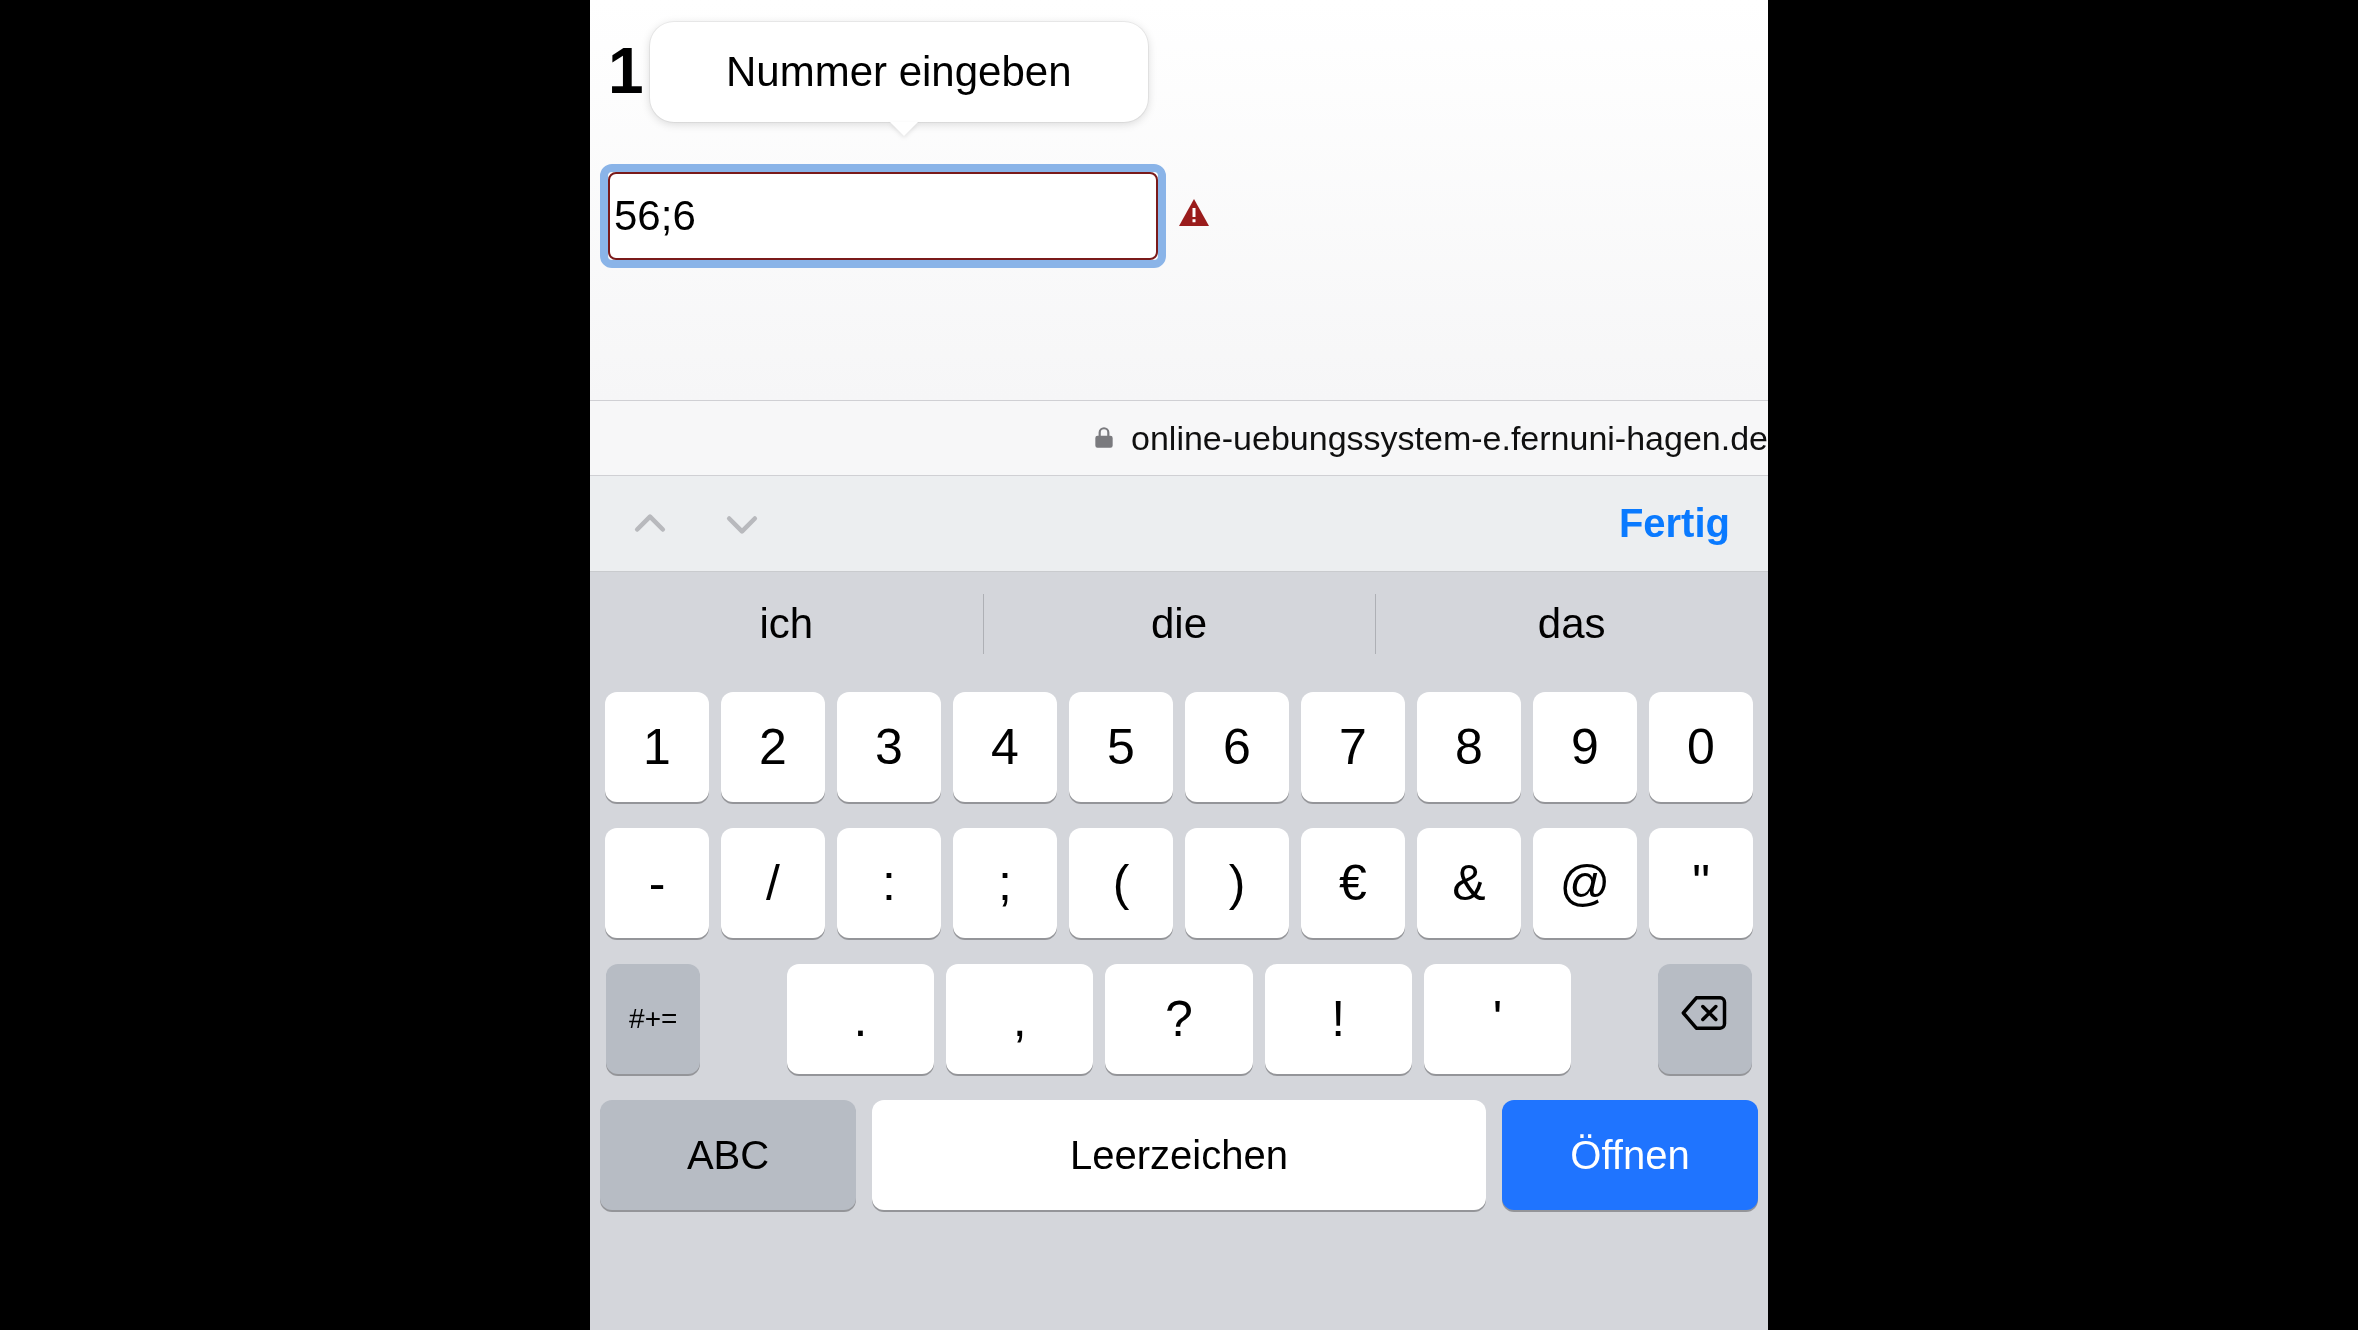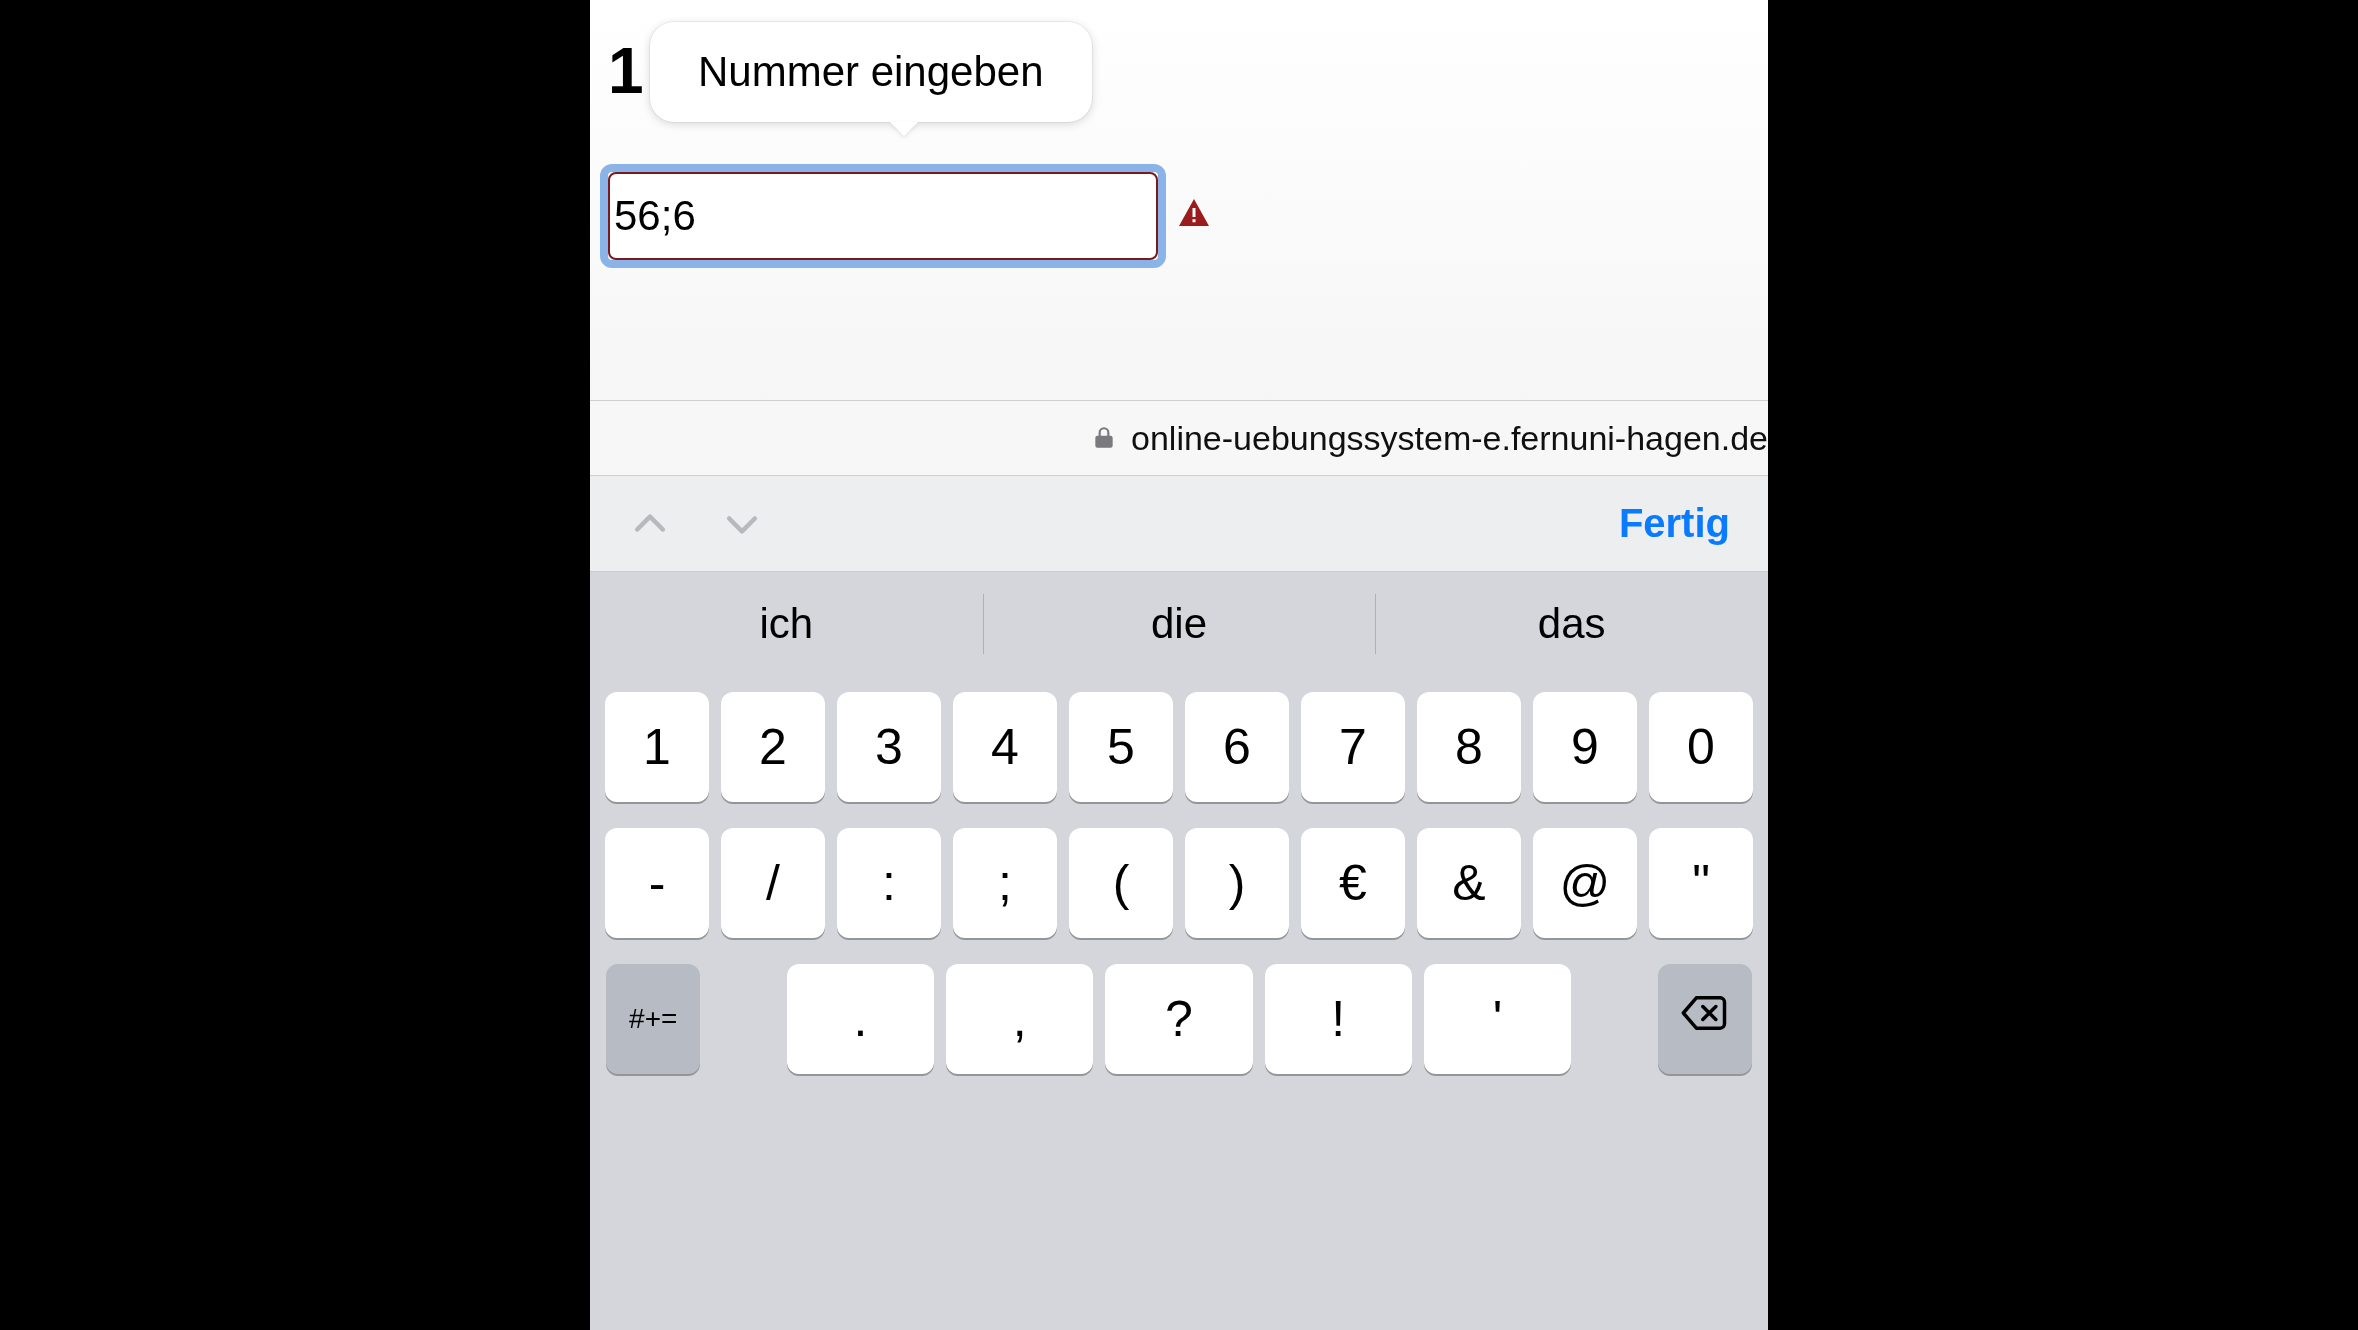--- a/index.html
+++ b/index.html
@@ -36,21 +36,21 @@
     font-size: 64px;
     font-weight: 700;
     color: #000;
   }
   .tooltip {
     position: absolute;
     left: 60px;
     top: 22px;
     background: #fff;
     border-radius: 24px;
-    padding: 26px 48px;
+    padding: 26px 76px;
     font-size: 42px;
     color: #000;
     box-shadow: 0 2px 10px rgba(0,0,0,0.15), 0 0 0 1px rgba(0,0,0,0.05);
   }
   .tooltip::after {
     content: "";
     position: absolute;
     bottom: -14px;
     left: 240px;
     width: 0; height: 0;
@@ -278,15 +278,20 @@
       <span class="gap-before-del"></span>
       <button class="key key-del">
         <span>
           <svg width="52" height="52" viewBox="0 0 24 24">
             <path fill="none" stroke="#000" stroke-width="1.6" stroke-linejoin="round" d="M8 5h11a2 2 0 0 1 2 2v10a2 2 0 0 1-2 2H8l-6-7 6-7z"></path>
             <path fill="none" stroke="#000" stroke-width="1.6" stroke-linecap="round" d="M11 9l6 6M17 9l-6 6"></path>
           </svg>
         </span>
       </button>
     </div>
+    <div class="krow row4">
+      <button class="key key-abc">ABC</button>
+      <button class="key key-space">Leerzeichen</button>
+      <button class="key key-open">Öffnen</button>
+    </div>
   </div>
 
 </div>
 
 </body></html>

